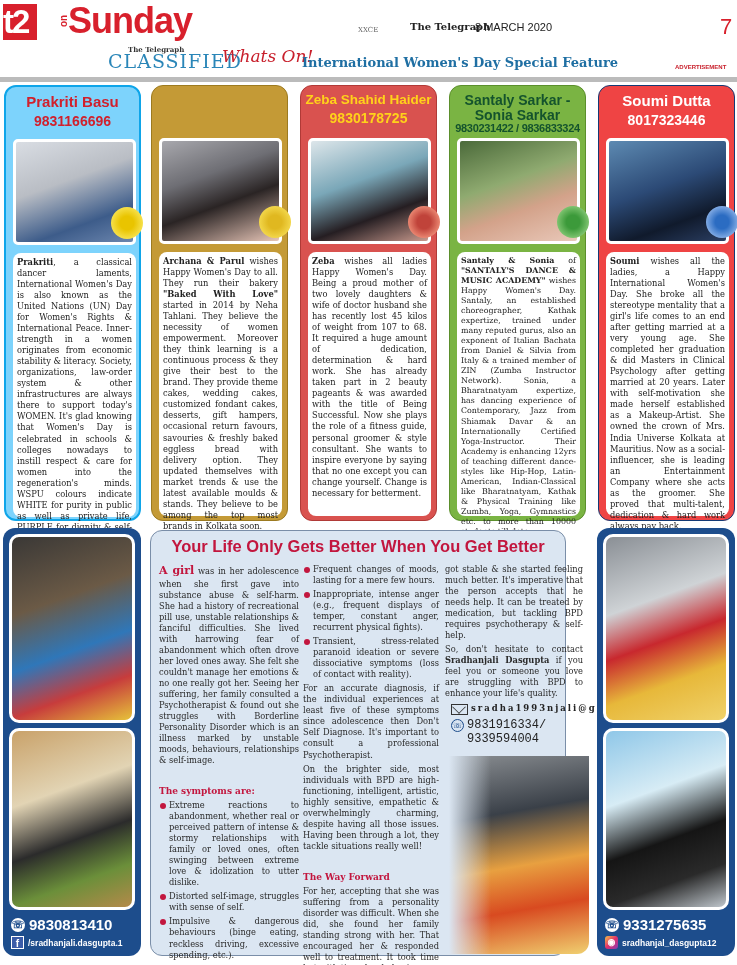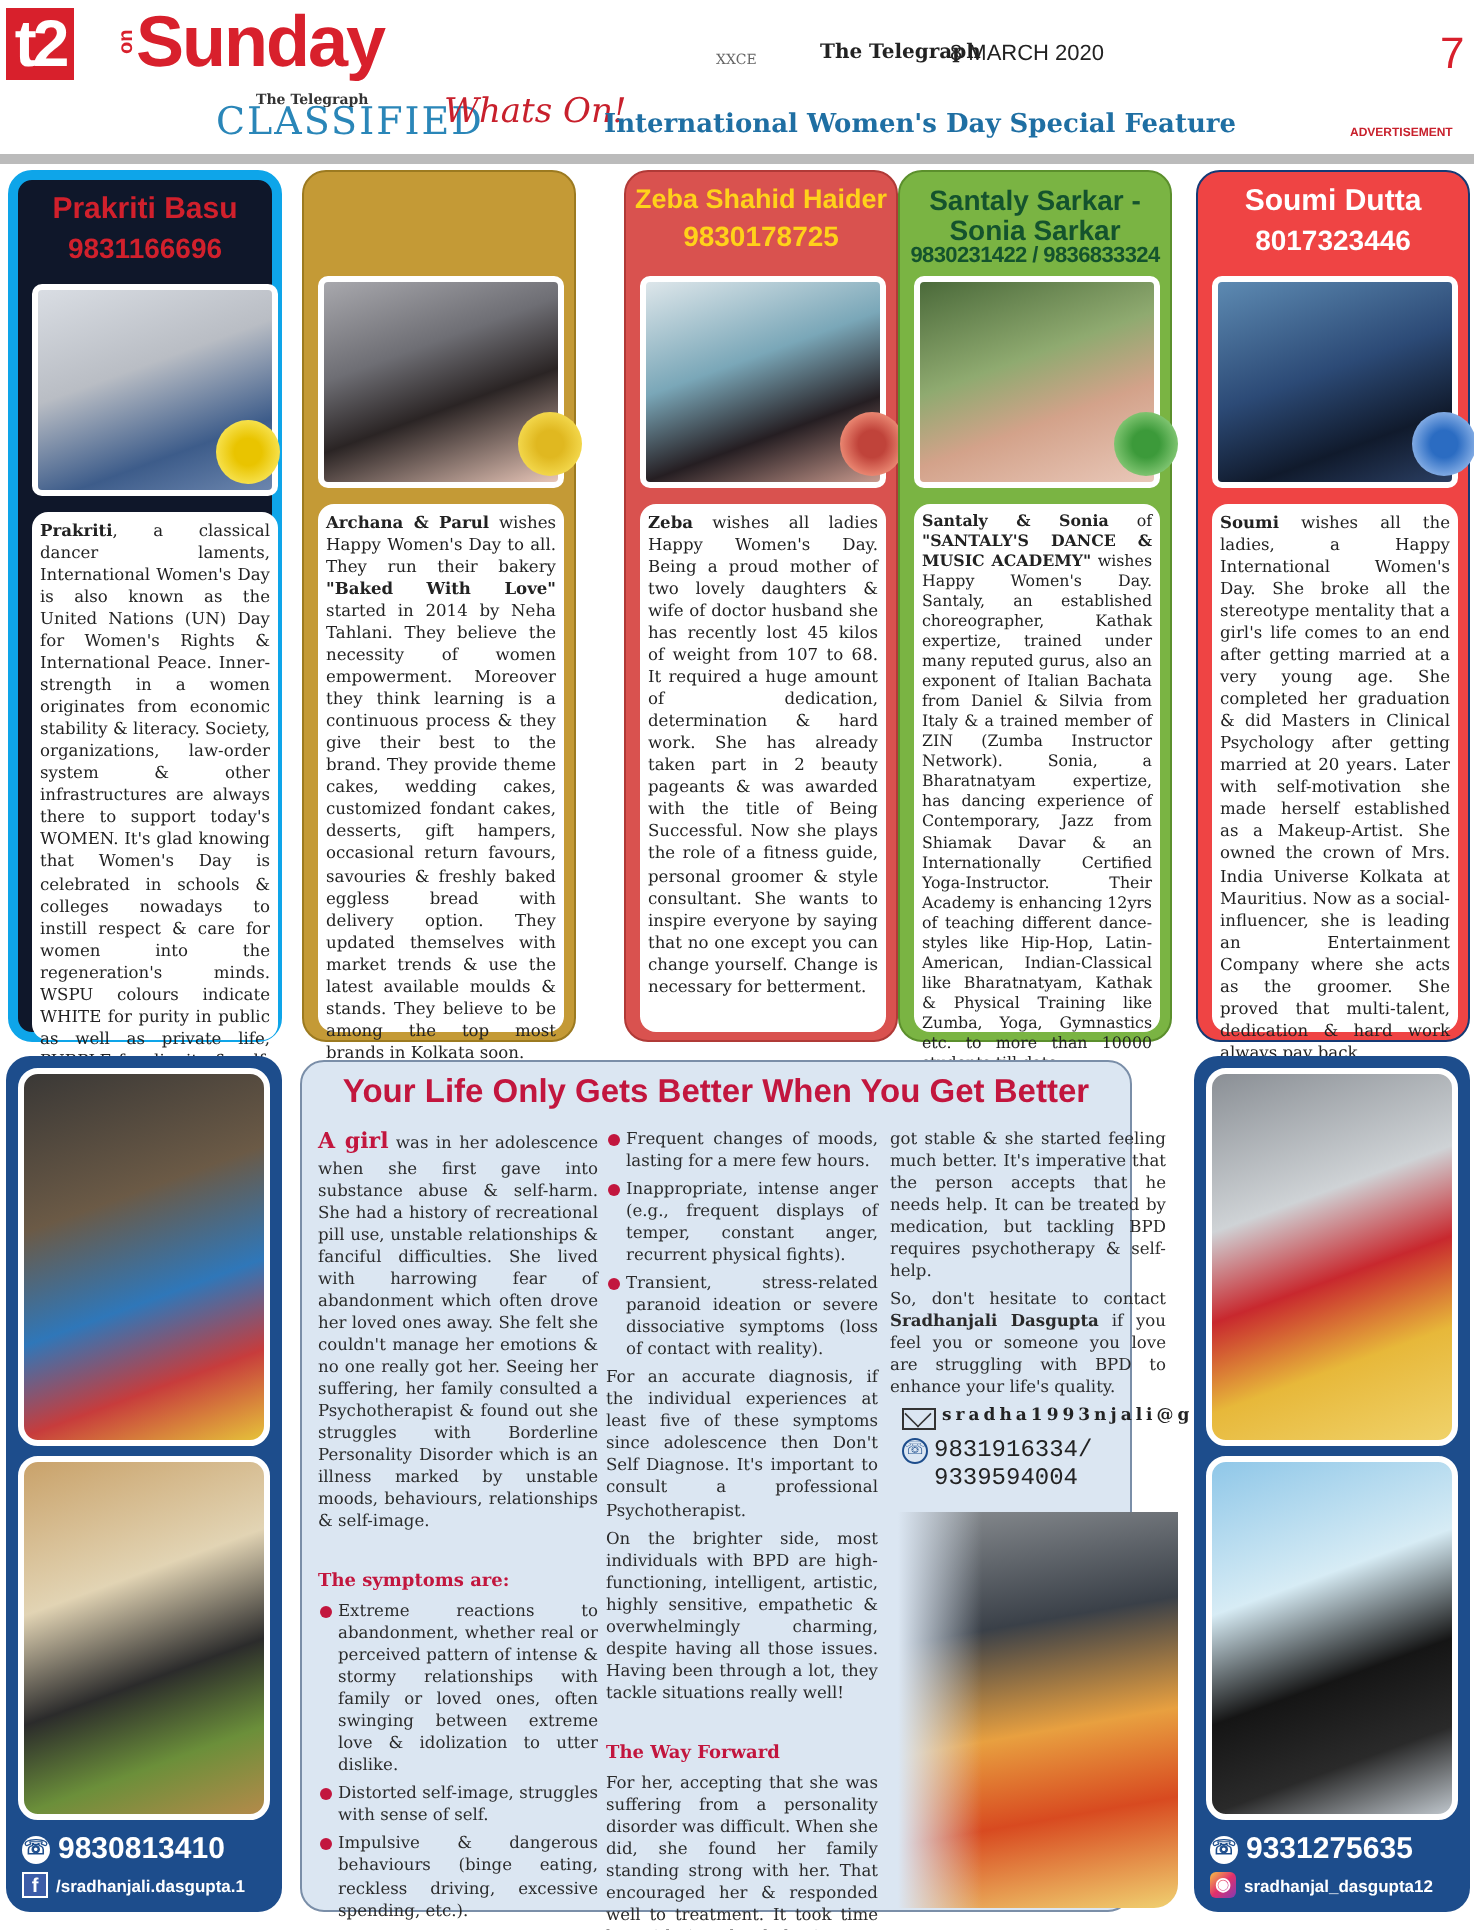--- a/index.html
+++ b/index.html
@@ -1,20 +1,20 @@
 <!DOCTYPE html>
 <html><head>
 <meta charset="utf-8">
 <style>
 *{box-sizing:border-box;margin:0;padding:0}
 html,body{width:737px;height:965px;overflow:hidden;background:#fff}
 body{position:relative;font-family:"DejaVu Serif",serif;color:#222}
 .abs{position:absolute}
 
-.t2logo{left:3px;top:4px;width:34px;height:36px;background:#d8202c;color:#fff;font-family:"Liberation Sans",sans-serif;font-weight:bold;font-size:33px;line-height:36px;text-align:center;letter-spacing:-2px}
+.t2logo{left:3px;top:4px;width:34px;height:36px;background:#d8202c;color:#fff;font-family:"Liberation Sans",sans-serif;font-weight:bold;font-size:33px;line-height:36px;letter-spacing:-2px}
 .onlbl{left:58px;top:6px;width:10px;height:30px;color:#d8202c;font-family:"Liberation Sans",sans-serif;font-weight:bold;font-size:10px;writing-mode:vertical-rl;transform:rotate(180deg);text-align:center}
 .sunday{left:68px;top:0px;color:#d8202c;font-family:"Liberation Sans",sans-serif;font-weight:bold;font-size:36px;letter-spacing:-1px;line-height:42px}
 .xxce{left:358px;top:26px;font-size:7px;color:#666}
 .teleg{left:410px;top:21px;font-family:"DejaVu Serif",serif;font-size:10px;font-weight:bold;color:#222}
 .date{left:475px;top:21px;font-family:"Liberation Sans",sans-serif;font-size:11px;color:#222}
 .pgnum{left:720px;top:14px;font-family:"Liberation Sans",sans-serif;font-size:22px;color:#d8202c}
 .telsmall{left:128px;top:45px;font-size:7px;font-weight:bold;color:#333}
 .classified{left:108px;top:50px;font-family:"DejaVu Serif",serif;font-size:19px;color:#2a86b8;letter-spacing:1px}
 .whatson{left:222px;top:46px;font-family:"DejaVu Serif",serif;font-style:italic;font-size:17px;color:#c8202c}
 .iwd{left:302px;top:55px;font-family:"DejaVu Serif",serif;font-weight:bold;font-size:13px;color:#1f6fa3}
@@ -23,27 +23,27 @@
 
 .card{top:85px;width:137px;height:436px;border-radius:12px;padding:3px}
 .card .hdr{height:48px;text-align:center;font-family:"Liberation Sans",sans-serif;font-weight:bold;line-height:1.05;padding-top:4px}
 .card .nm{font-size:15px}
 .card .ph{font-size:14px;margin-top:4px}
 .card .ph2{font-size:11px;margin-top:1px;letter-spacing:-.3px}
 .card .photo{position:absolute;left:7px;top:52px;width:123px;height:106px;border:3px solid #fff;border-radius:5px;overflow:hidden}
 .card .flower{position:absolute;right:-4px;top:120px;width:32px;height:32px;border-radius:50%}
 .card .txt{position:absolute;left:7px;top:166px;width:123px;height:264px;background:#fff;border-radius:8px;padding:4px 4px;font-size:8.3px;line-height:1.33;text-align:justify;color:#222}
 .card .txt b{font-weight:bold}
-.c1{left:4px;background:#0f172a;border:5px solid #0ea5e9}
+.c1{left:4px;background:#7dd3fc;border:2px solid #0ea5e9}
 .c1 .hdr{color:#d1202c}
 .c1 .flower{background:radial-gradient(circle,#e9c400 30%,#f6e04a 70%)}
 .c2{left:151px;background:#c49a36;border:1px solid #9c7a20}
 .c2 .hdr{color:#fff}
 .c2 .flower{background:radial-gradient(circle,#e0b820 30%,#f2d64a 70%)}
-.c3{left:312px;background:#d9524f;border:1px solid #b03a37}
+.c3{left:300px;background:#d9524f;border:1px solid #b03a37}
 .c3 .hdr{color:#ffd21a}
 .c3 .flower{background:radial-gradient(circle,#c0433a 30%,#e98570 70%)}
 .c4{left:449px;background:#7ab443;border:1px solid #5b8f2c}
 .c4 .hdr{color:#14532d}
 .c4 .flower{background:radial-gradient(circle,#3c9a3a 30%,#7dc36f 70%)}
 .c5{left:598px;background:#ef4444;border:1px solid #143a75}
 .c5 .hdr{color:#fff}
 .c5 .flower{background:radial-gradient(circle,#2b6cc2 30%,#7fa9e3 70%)}
 .ph-a{background:linear-gradient(160deg,#d9dde3 0%,#b9bdc4 40%,#3d5c8a 75%,#6c86ae 100%)}
 .ph-b{background:linear-gradient(160deg,#a8a8ad 0%,#6e6e74 35%,#2a2424 60%,#e8c6b8 100%)}

